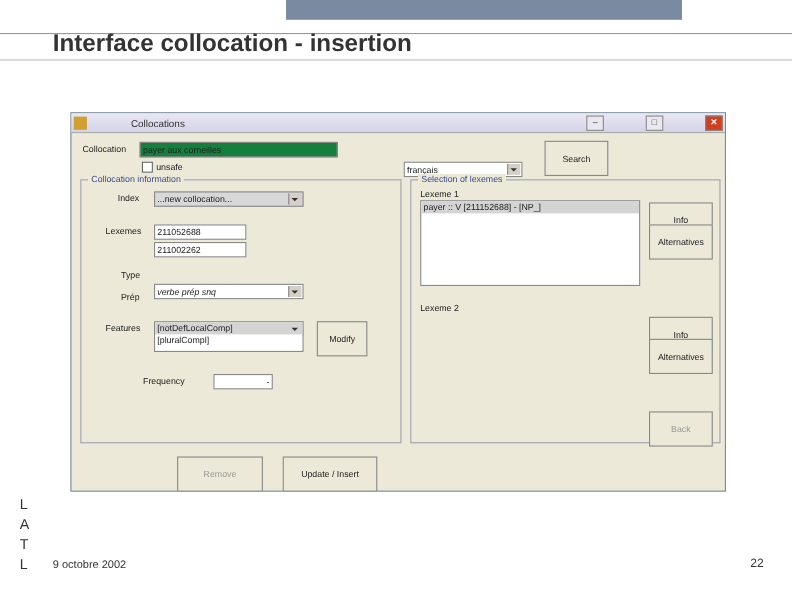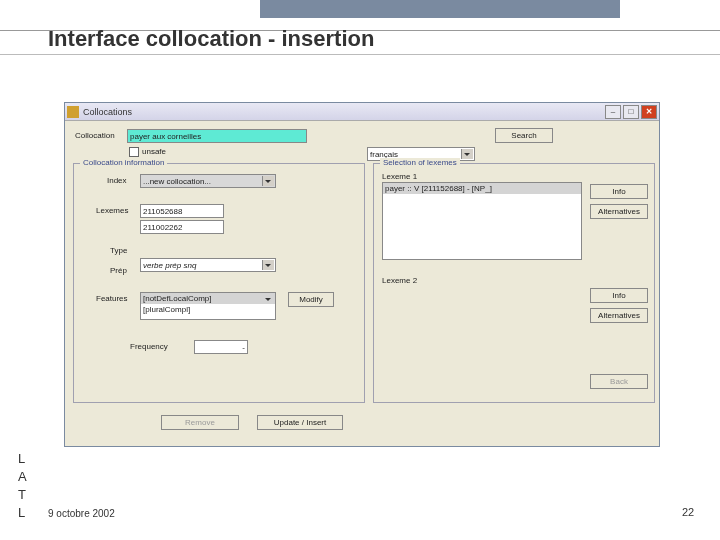--- a/index.html
+++ b/index.html
@@ -6,31 +6,31 @@
   body { width: 720px; height: 540px; background: #fff; position: relative; overflow: hidden; }
   
   .top-band { position: absolute; top: 0; left: 260px; width: 360px; height: 18px; background: #7a8aa0; }
   
   .hrule { position: absolute; top: 30px; left: 0; width: 720px; height: 1px; background: #999; }
   .hrule2 { position: absolute; top: 54px; left: 0; width: 720px; height: 1px; background: #bbb; }
   
   .slide-title { position: absolute; top: 26px; left: 48px; font-size: 22px; font-weight: bold; color: #333; font-family: Arial, sans-serif; }
   
   .window { position: absolute; top: 102px; left: 64px; width: 596px; height: 345px; background: #ece9d8; border: 1px solid #7a8aa0; }
-  .titlebar { height: 18px; background: linear-gradient(#e8e8f4, #d4d4e8); display: flex; align-items: center; padding: 0 2px; font-size: 9px; color: #333; border-bottom: 1px solid #aaa; }
+  .titlebar { height: 18px; background: linear-gradient(#e8e8f4, #d4d4e8); display: flex; align-items: center; padding: 0 2px; font-size: 9px; color: #333; border-bottom: 1px solid #aaa; gap: 36px; }
   .titlebar .icon { width: 12px; height: 12px; background: #d0a030; margin-right: 4px; }
   .titlebar .spacer { flex: 1; }
   .winbtn { width: 16px; height: 14px; border: 1px solid #888; margin-left: 2px; display: flex; align-items: center; justify-content: center; font-size: 8px; line-height: 1; }
   .winbtn.min { background: #e8e8f0; }
   .winbtn.max { background: #e8e8f0; }
   .winbtn.close { background: #d04020; color: #fff; font-weight: bold; }
   
   .panel { position: absolute; font-size: 8px; color: #222; }
   .inp { background: #fff; border: 1px solid #888; height: 14px; font-size: 8px; padding: 0 2px; }
-  .btn { background: #ece9d8; border: 1px solid #888; height: 15px; font-size: 8px; display: flex; align-items: center; justify-content: center; padding: 0 4px; color: #222; }
+  .btn { background: #ece9d8; border: 1px solid #888; height: 32px; font-size: 8px; display: flex; align-items: center; justify-content: center; padding: 0 4px; color: #222; }
   .btn.disabled { color: #999; }
   .combo { position: relative; background: #fff; border: 1px solid #888; height: 14px; font-size: 8px; padding: 0 24px 0 2px; display: flex; align-items: center; }
   .combo::after { content: ""; position: absolute; right: 1px; top: 1px; width: 11px; height: 10px; background: #d4d0c8; border-left: 1px solid #888; }
   .combo::before { content: ""; position: absolute; right: 4px; top: 5px; width: 0; height: 0; border-left: 3px solid transparent; border-right: 3px solid transparent; border-top: 3px solid #333; z-index: 2; }
   .chk { width: 10px; height: 10px; border: 1px solid #666; background: #fff; display: inline-block; vertical-align: middle; margin-right: 3px; }
   
   .fieldset { position: absolute; border: 1px solid #a0a0b0; }
   .fieldset-title { position: absolute; top: -6px; left: 6px; background: #ece9d8; padding: 0 3px; font-size: 8px; color: #3a4a8a; }
   
   .listbox { background: #fff; border: 1px solid #888; font-size: 8px; overflow: hidden; }
@@ -54,21 +54,21 @@
   <div class="titlebar">
     <span class="icon"></span>
     <span>Collocations</span>
     <span class="spacer"></span>
     <span class="winbtn min">–</span>
     <span class="winbtn max">□</span>
     <span class="winbtn close">✕</span>
   </div>
 
   <div class="panel" style="top:28px; left:10px;text-align:right;">Collocation</div>
-  <input class="inp panel" style="top: 26px; left: 62px; width: 180px; background: #5eead4;" value="payer aux corneilles">
+  <input class="inp panel" style="top: 26px; left: 62px; width: 180px; background: #15803d;" value="payer aux corneilles">
   <div class="combo panel" style="top:26px; left:302px; width:108px;">
       <span>français</span>
     </div>
   <div class="btn panel" style="top:25px; left:430px; width:58px;">
       <span>Search</span>
     </div>
 
   <div class="panel" style="top:44px; left:64px;">
     <span class="chk"></span><span>unsafe</span>
   </div>

